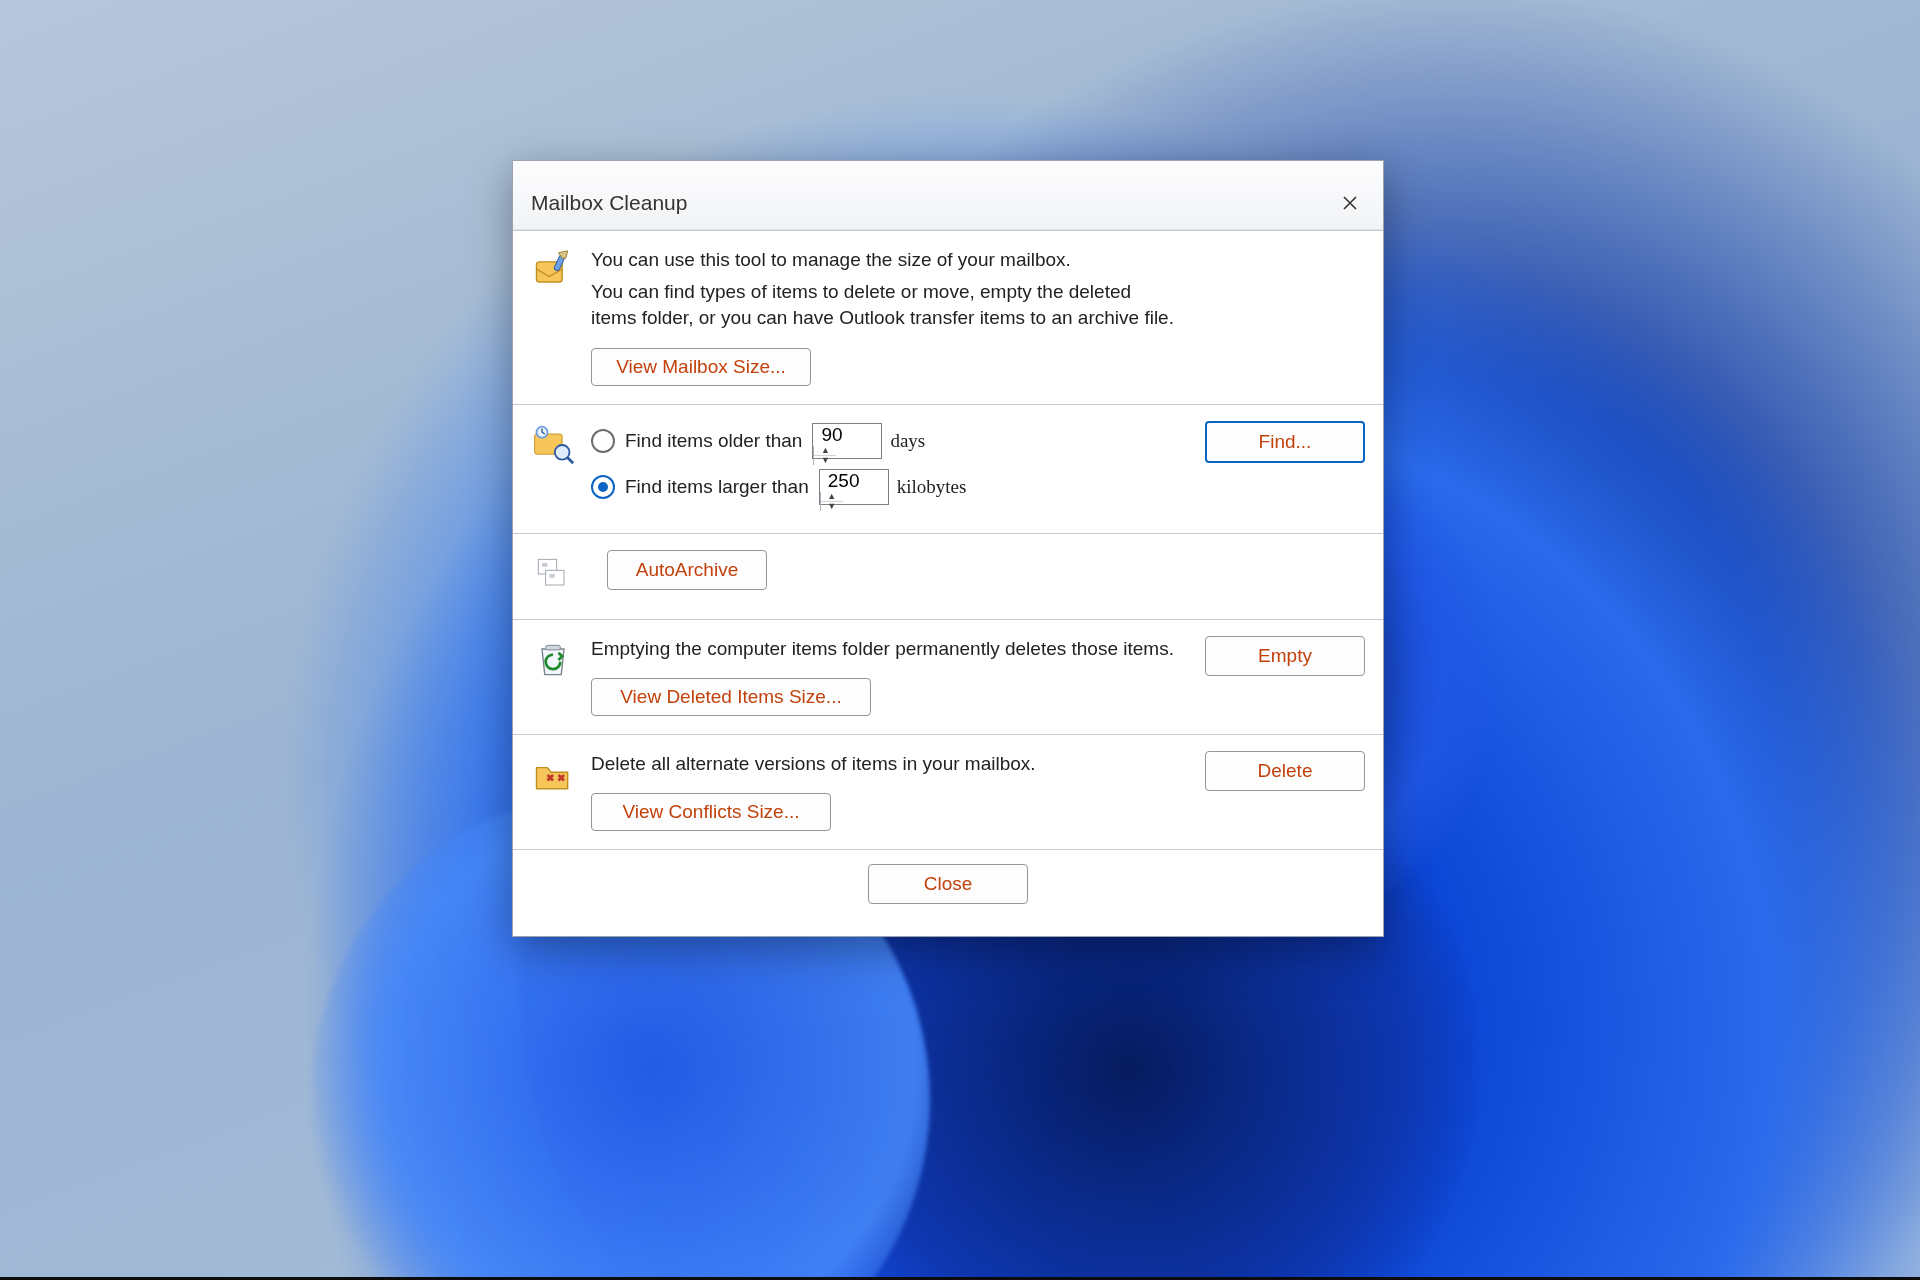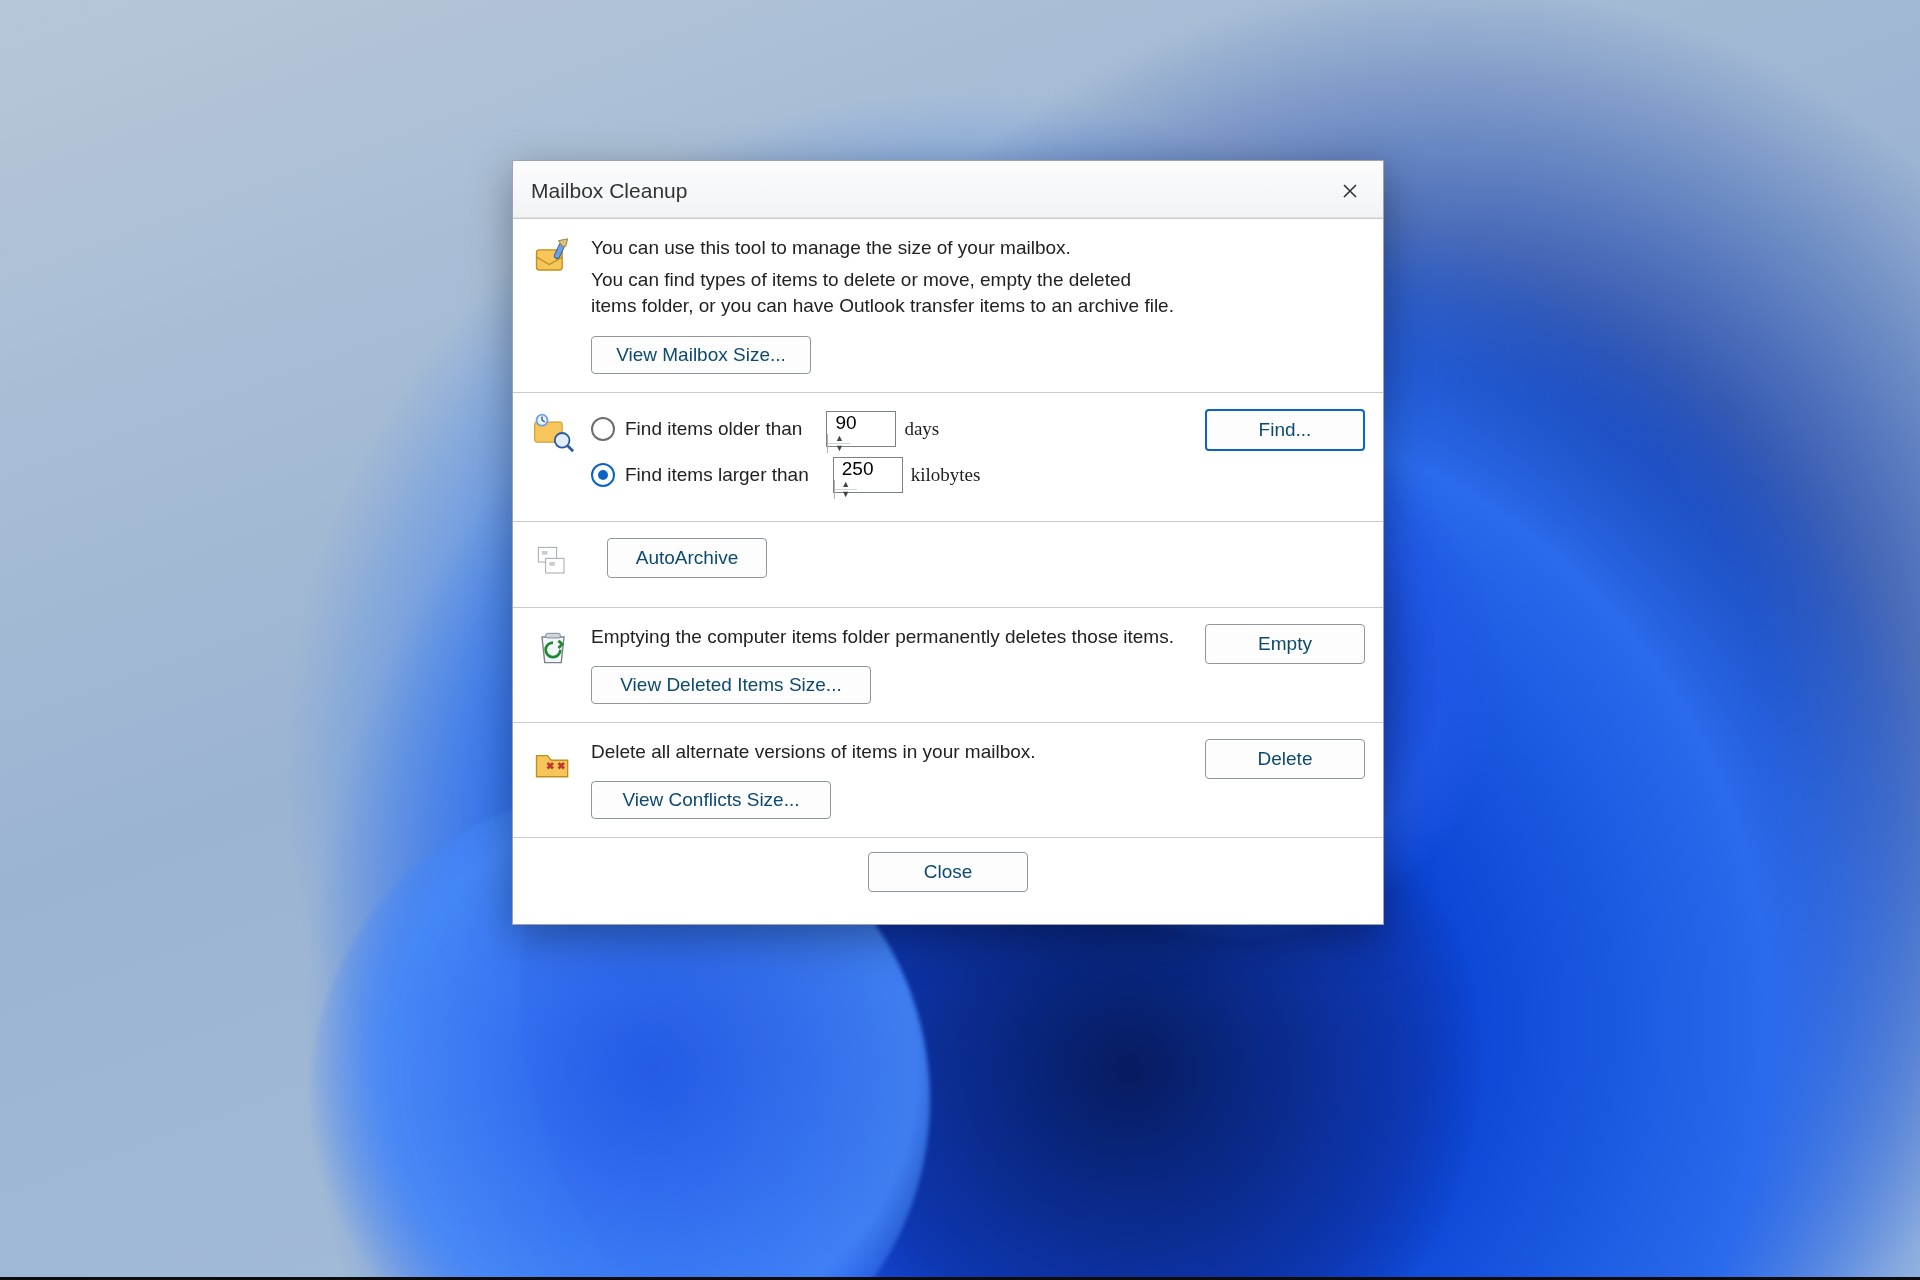--- a/index.html
+++ b/index.html
@@ -40,21 +40,21 @@
     top: 160px;
     width: 870px;
     background: #ffffff;
     border: 1px solid #9aa3ae;
     box-shadow: 0 12px 40px rgba(0,0,0,.35);
   }
   .titlebar {
     display: flex;
     align-items: center;
     height: 52px;
-    padding: 4px 10px 0 18px;
+    padding: 16px 10px 0 18px;
     background: linear-gradient(#fdfdfe,#f1f3f5);
     border-bottom: 1px solid #dfe3e7;
     justify-content: flex-end;
   }
   .titlebar .title {
     font-size: 21px;
     color: #333;
   }
   .titlebar .spacer { flex:1; }
   .titlebar .close {
@@ -91,34 +91,34 @@
     display:flex;
     flex-direction:column;
     align-items:flex-end;
   }
   .para { line-height:1.38; margin-bottom:6px; }
   .btn {
     display:inline-block;
     min-width: 160px;
     padding: 8px 14px;
     font-size: 19px;
-    color:#0c4a6e;
+    color:#c2410c;
     background:#fdfdfd;
     border:1px solid #8f969e;
     border-radius:4px;
     text-align:center;
     box-sizing:border-box;
   }
   .btn.small { min-width: unset; padding:7px 22px; }
   .btn.primary { border:2px solid #0b64c4; }
   .contentcol .btn { margin-top:10px; }
   .radio-row {
     display:flex;
     align-items:center;
-    gap:24px;
+    gap:10px;
     margin: 2px 0 10px 0;
   }
   .radio-row label { display:flex; align-items:center; gap:10px; font-size:19px; }
   .radio-dot {
     width:20px; height:20px; border-radius:50%;
     border:2px solid #6e6e6e; display:inline-flex; align-items:center; justify-content:center;
   }
   .radio-dot.checked { border-color:#0b64c4; }
   .radio-dot.checked::after {
     content:""; width:10px; height:10px; border-radius:50%; background:#0b64c4;

